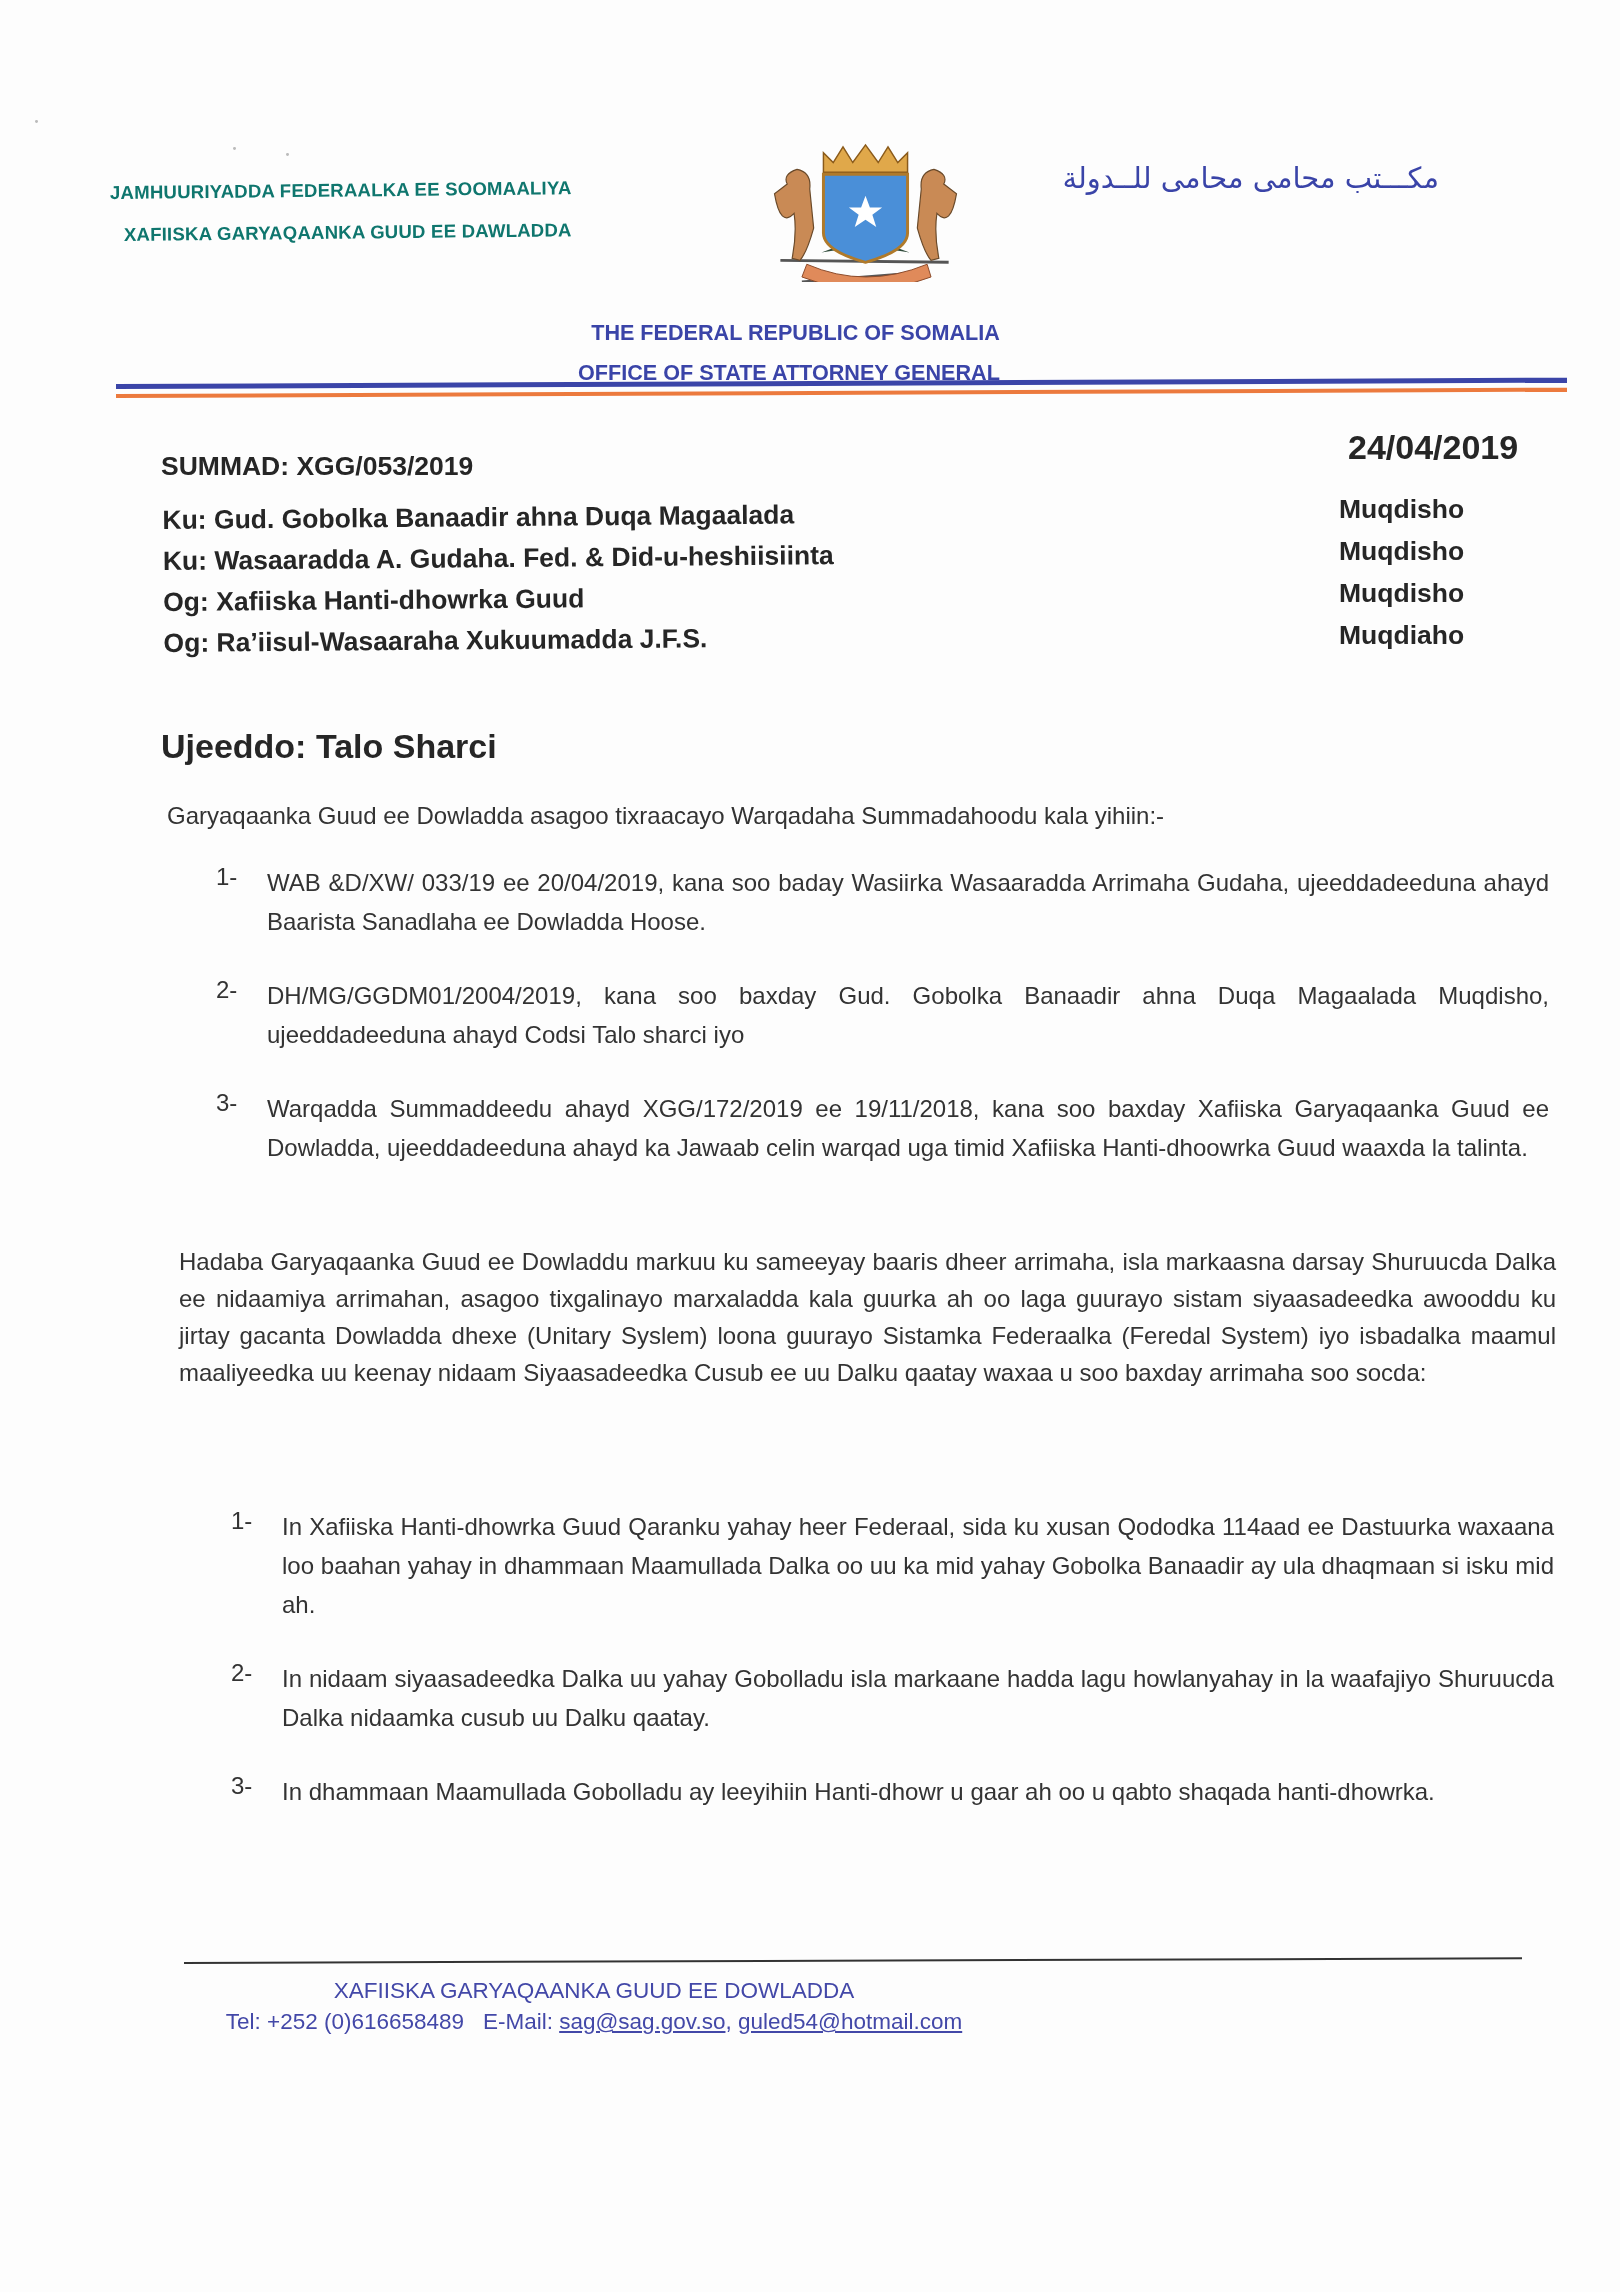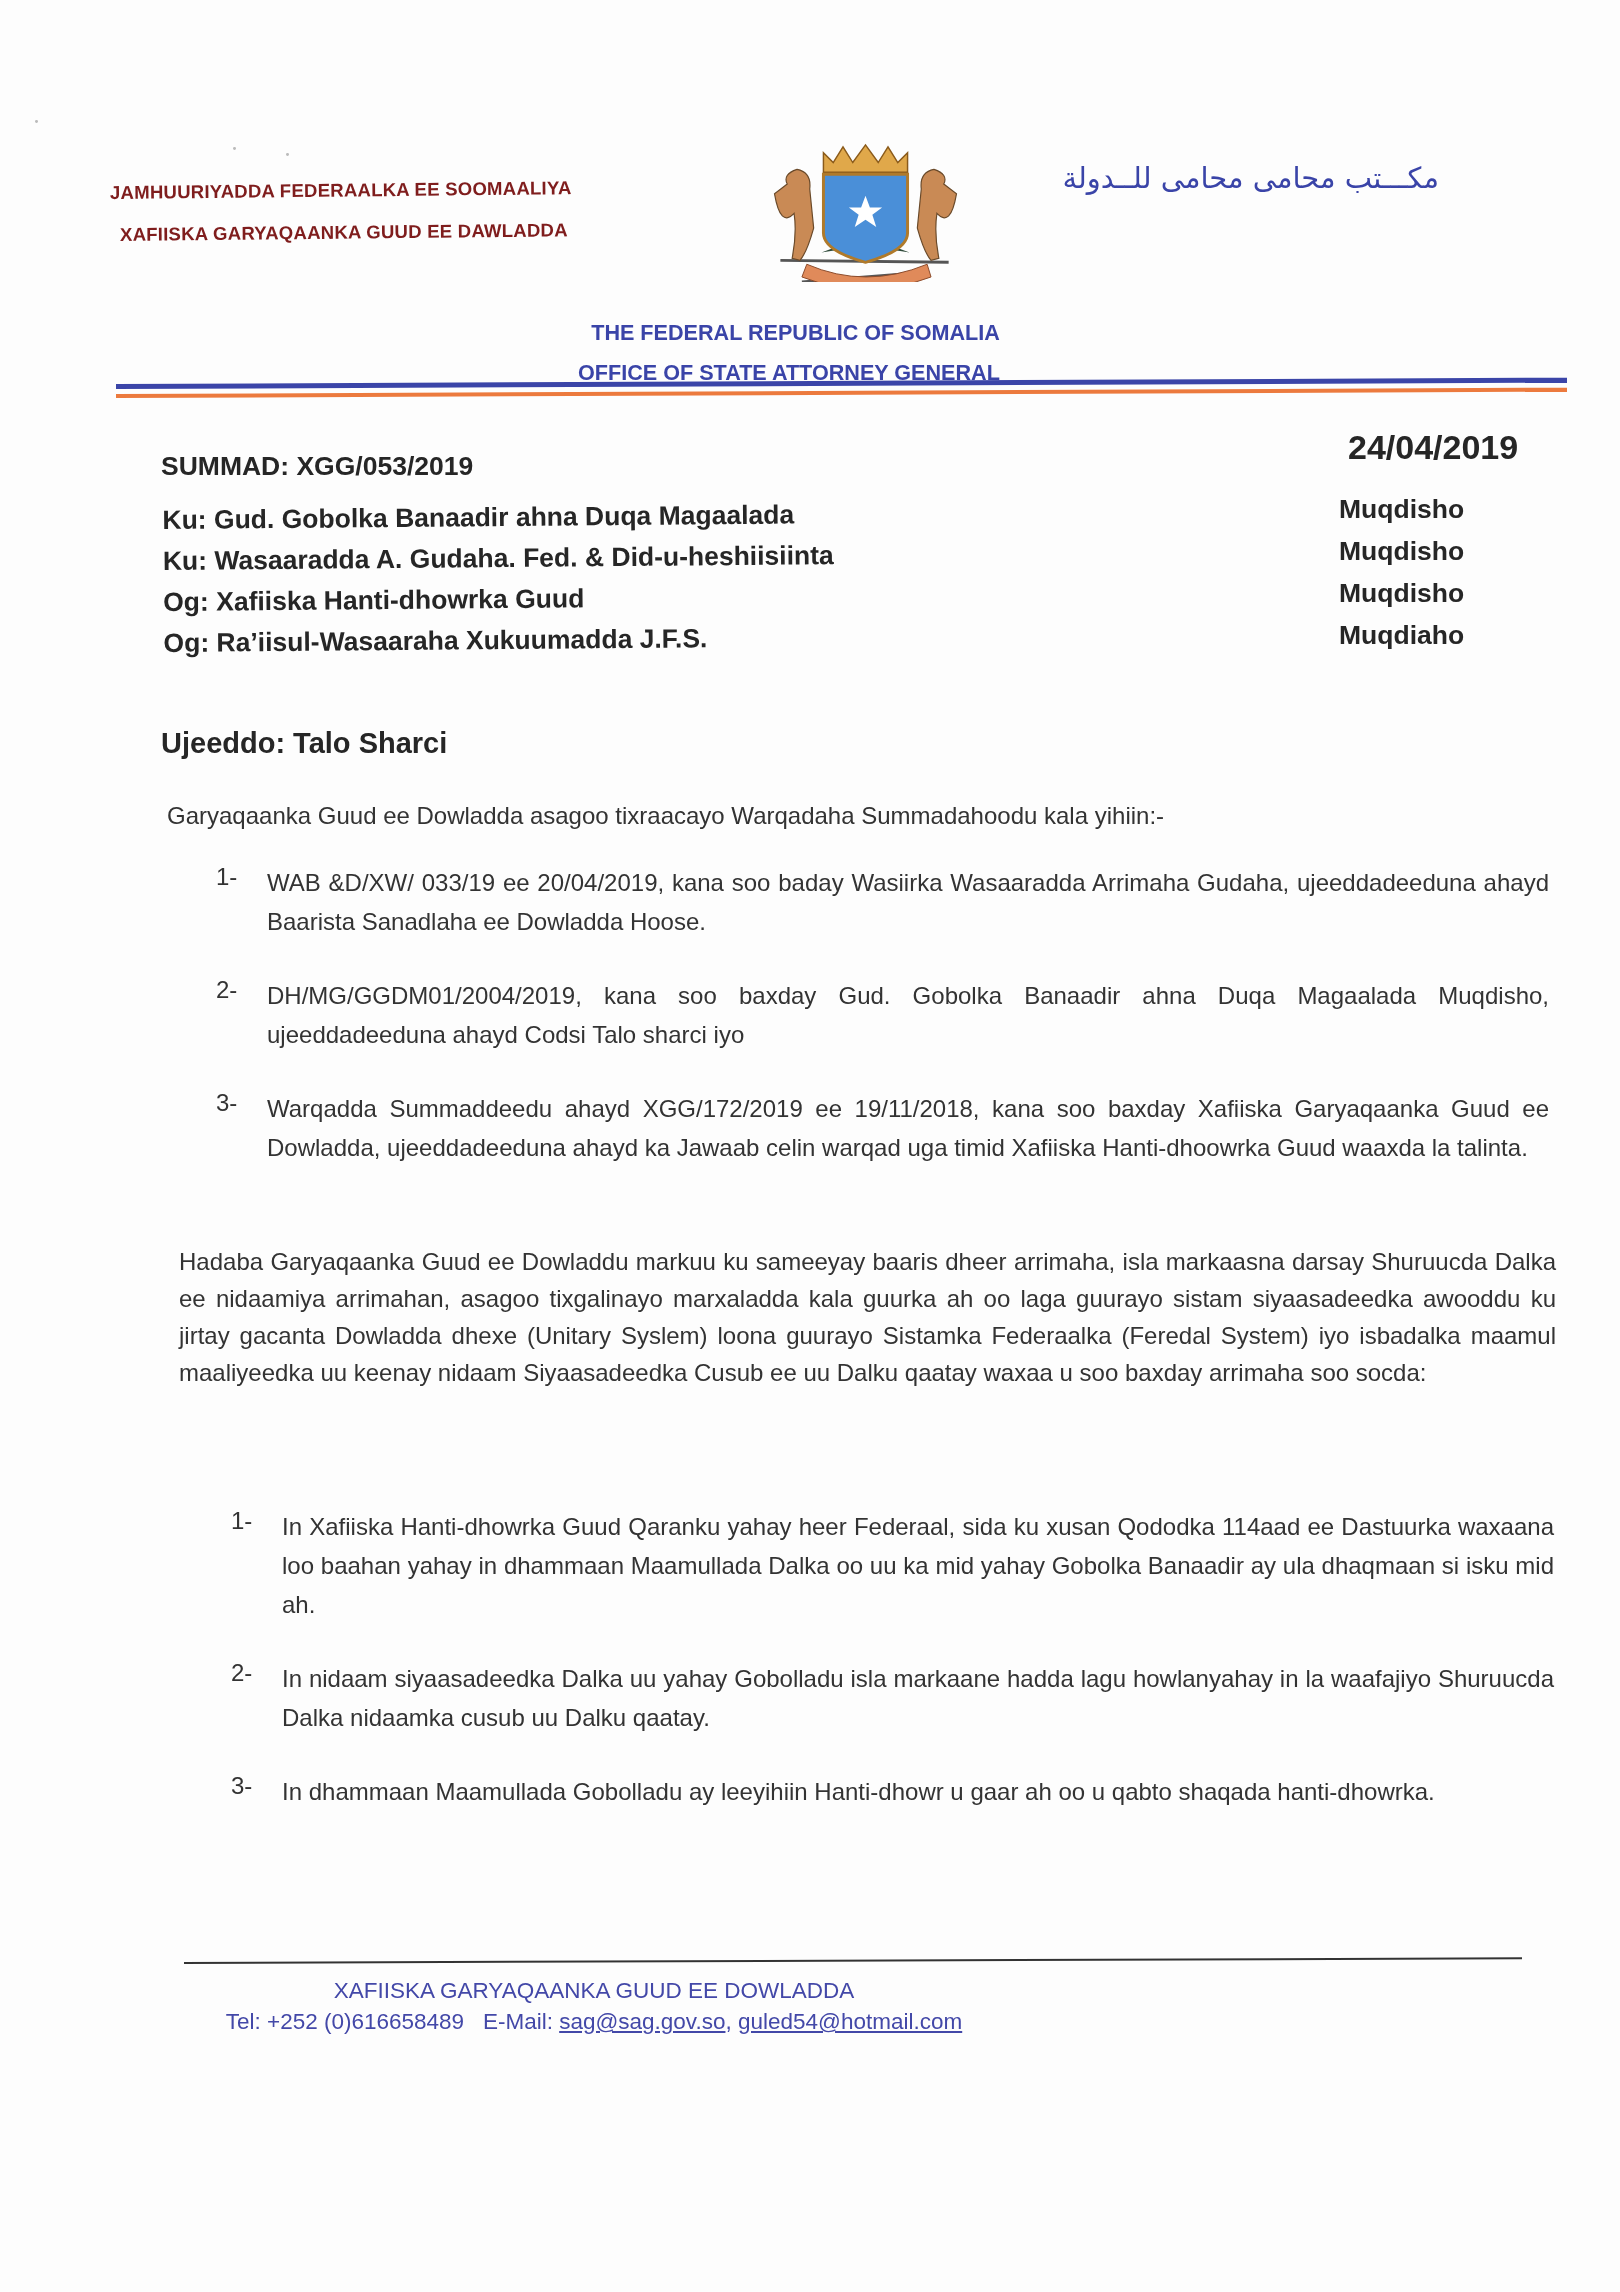--- a/index.html
+++ b/index.html
@@ -1,22 +1,22 @@
 <!DOCTYPE html>
 <html><head>
 <meta charset="utf-8">
 <style>
   html, body { margin:0; padding:0; background:#ffffff; }
   body { width:1620px; height:2293px; position:relative; overflow:hidden;
          font-family:"Liberation Sans", sans-serif; color:#2a2a2a; }
   .page { position:absolute; inset:0; background:#fdfdfd; }
 
   
-  .hdr-left { position:absolute; left:110px; top:182px; color:#7f1d1d; font-weight:bold;
-              font-family:"Liberation Sans", sans-serif; letter-spacing:0.2px; }
+  .hdr-left { position:absolute; left:110px; top:182px; color:#0f766e; font-weight:bold;
+              font-family:"Liberation Sans", sans-serif; letter-spacing:0.2px;text-align:right; }
   .hdr-left .l1 { font-size:18.6px; transform:rotate(-0.6deg); transform-origin:left; }
   .hdr-left .l2 { font-size:18.6px; margin-top:19.6px; margin-left:9.8px; transform:rotate(-0.6deg); transform-origin:left; }
   .hdr-right { position:absolute; right:83px; top:155px; color:#3a44a8; direction:rtl; text-align:right;
                font-family:"DejaVu Sans", sans-serif; }
   .hdr-right .r1 { font-size:29px; }
   .hdr-right .r2 { font-size:29px; margin-top:5.9px; margin-right:98px; }
   .emblem { position:absolute; left:753px; top:135px; width:225px; height:147px; }
 
   .hdr-center { position:absolute; left:578px; top:320px; color:#3a44a8; font-weight:bold; text-align:right; }
   .hdr-center .c1 { font-size:21.6px; margin-left:9.8px; }
@@ -27,21 +27,21 @@
   .rule-orange { position:absolute; left:116px; top:394px; width:1451px; height:3.9px; background:#ec7a3e;
                  transform:rotate(-0.25deg); transform-origin:left; }
 
   
   .bold-arial { font-family:"Liberation Sans", sans-serif; font-weight:bold; color:#262626; }
   .summad { position:absolute; left:161px; top:451px; font-size:26.5px; }
   .recipients { position:absolute; left:163px; top:500px; font-size:26.5px; line-height:41px; transform:rotate(-0.5deg); transform-origin:left; }
   .date { position:absolute; left:1348px; top:428px; font-size:34px; }
   .places { position:absolute; left:1339px; top:488px; font-size:26.5px; line-height:42px; }
 
-  .subject { position:absolute; left:161px; top:727px; font-size:29px; }
+  .subject { position:absolute; left:161px; top:727px; font-size:34px; }
 
   
   .body-text { font-family:"Liberation Sans", sans-serif; font-size:24px; color:#333; }
   .intro { position:absolute; left:167px; top:802px; width:1421px; }
   .list { position:absolute; left:216px; width:1333px; }
   .list .item { display:flex; }
   .list .num { width:51px; flex:none; }
   .list .txt { flex:1; text-align:justify; line-height:39px; }
   .list1 { top:863px; }
   .list1 .item { margin-bottom:35px; }

